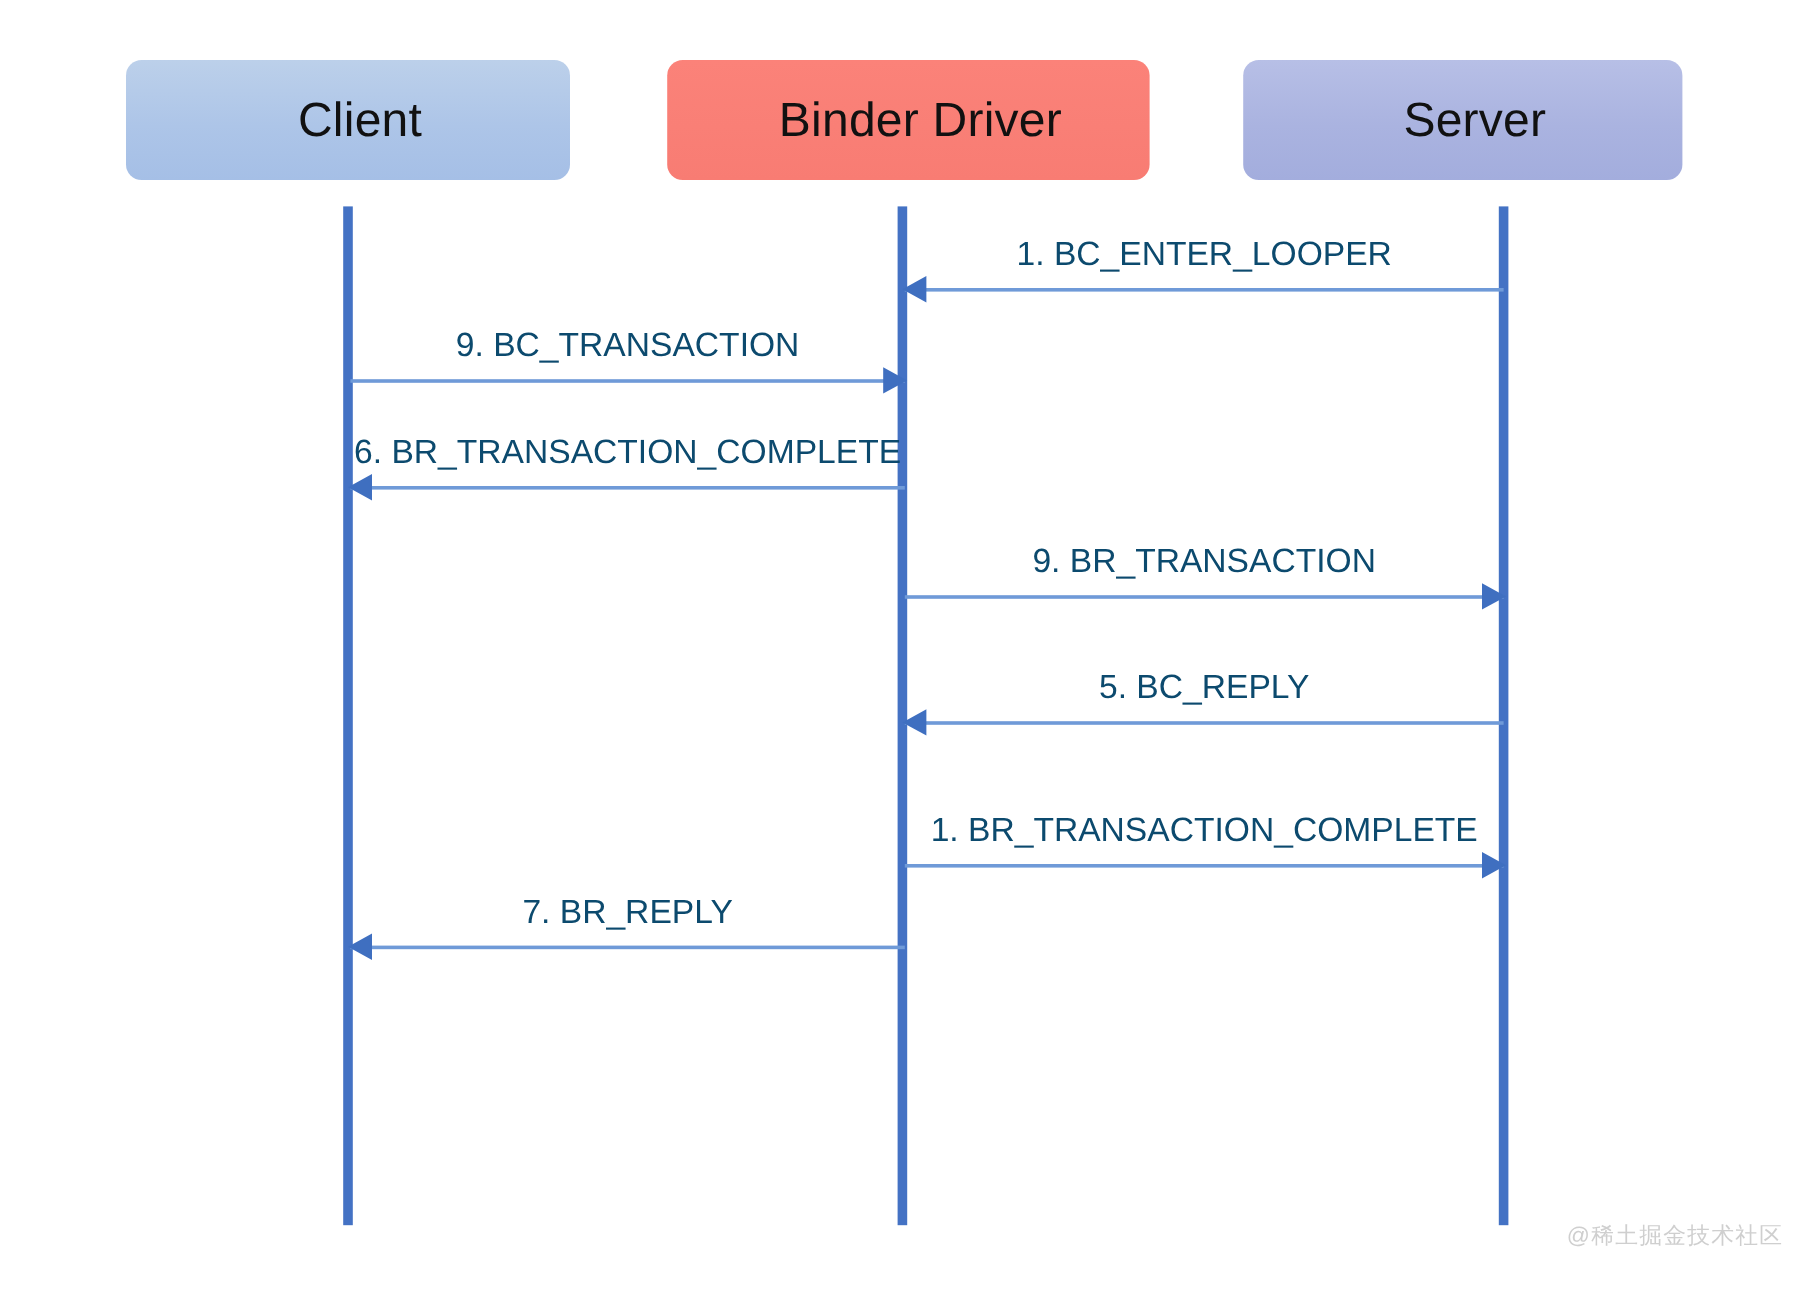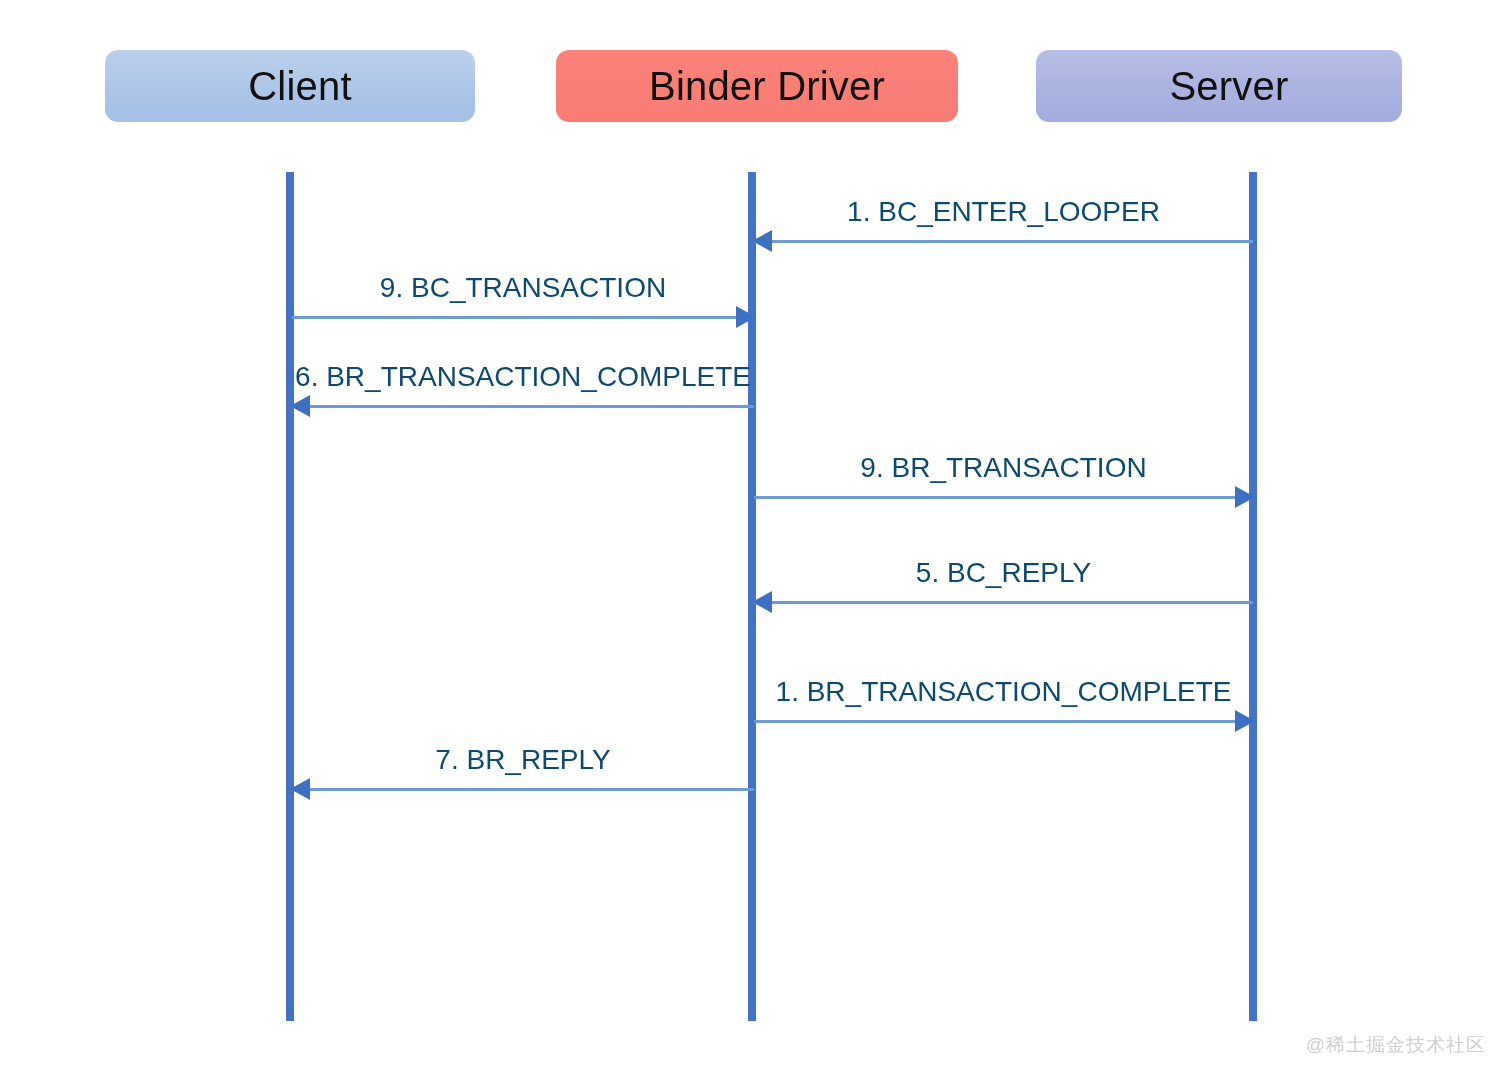--- a/index.html
+++ b/index.html
@@ -15,21 +15,21 @@
     width: 1512px;
     height: 1077px;
     background: #ffffff;
     overflow: hidden;
   }
 
   
   .participant {
     position: absolute;
     top: 50px;
-    height: 72px;
+    height: 100px;
     border-radius: 13px;
     display: flex;
     align-items: center;
     justify-content: center;
     box-sizing: border-box;
     color: #111111;
     font-size: 40px;
     font-weight: 400;
     letter-spacing: 0.2px;
     user-select: none;
@@ -101,21 +101,21 @@
     font-size: 28px;
     color: #0c4a6e;
     white-space: nowrap;
     user-select: none;
   }
 
   
   .watermark {
     position: absolute;
     right: 26px;
-    bottom: 19px;
+    bottom: 34px;
     font-size: 19px;
     color: #cfcfcf;
     letter-spacing: 1px;
     user-select: none;
   }
 </style>
 </head>
 <body>
 
 <div id="canvas">

